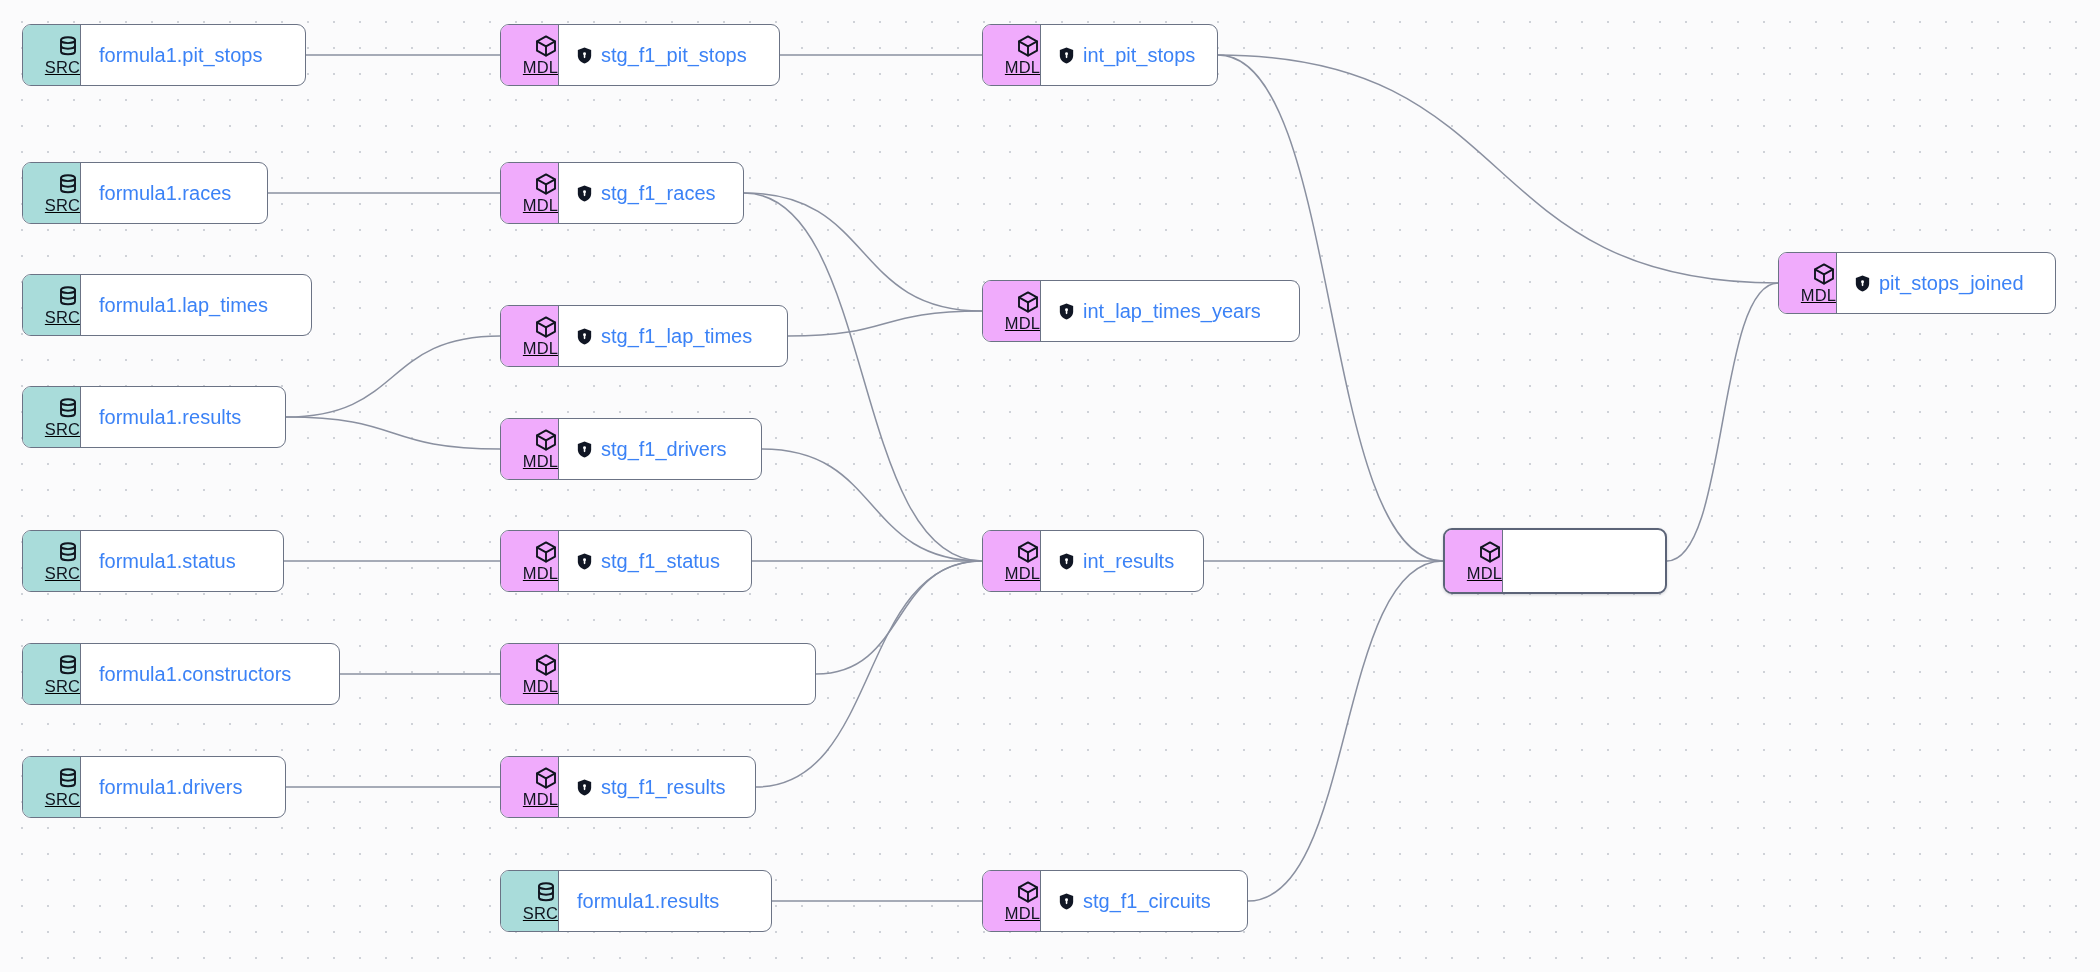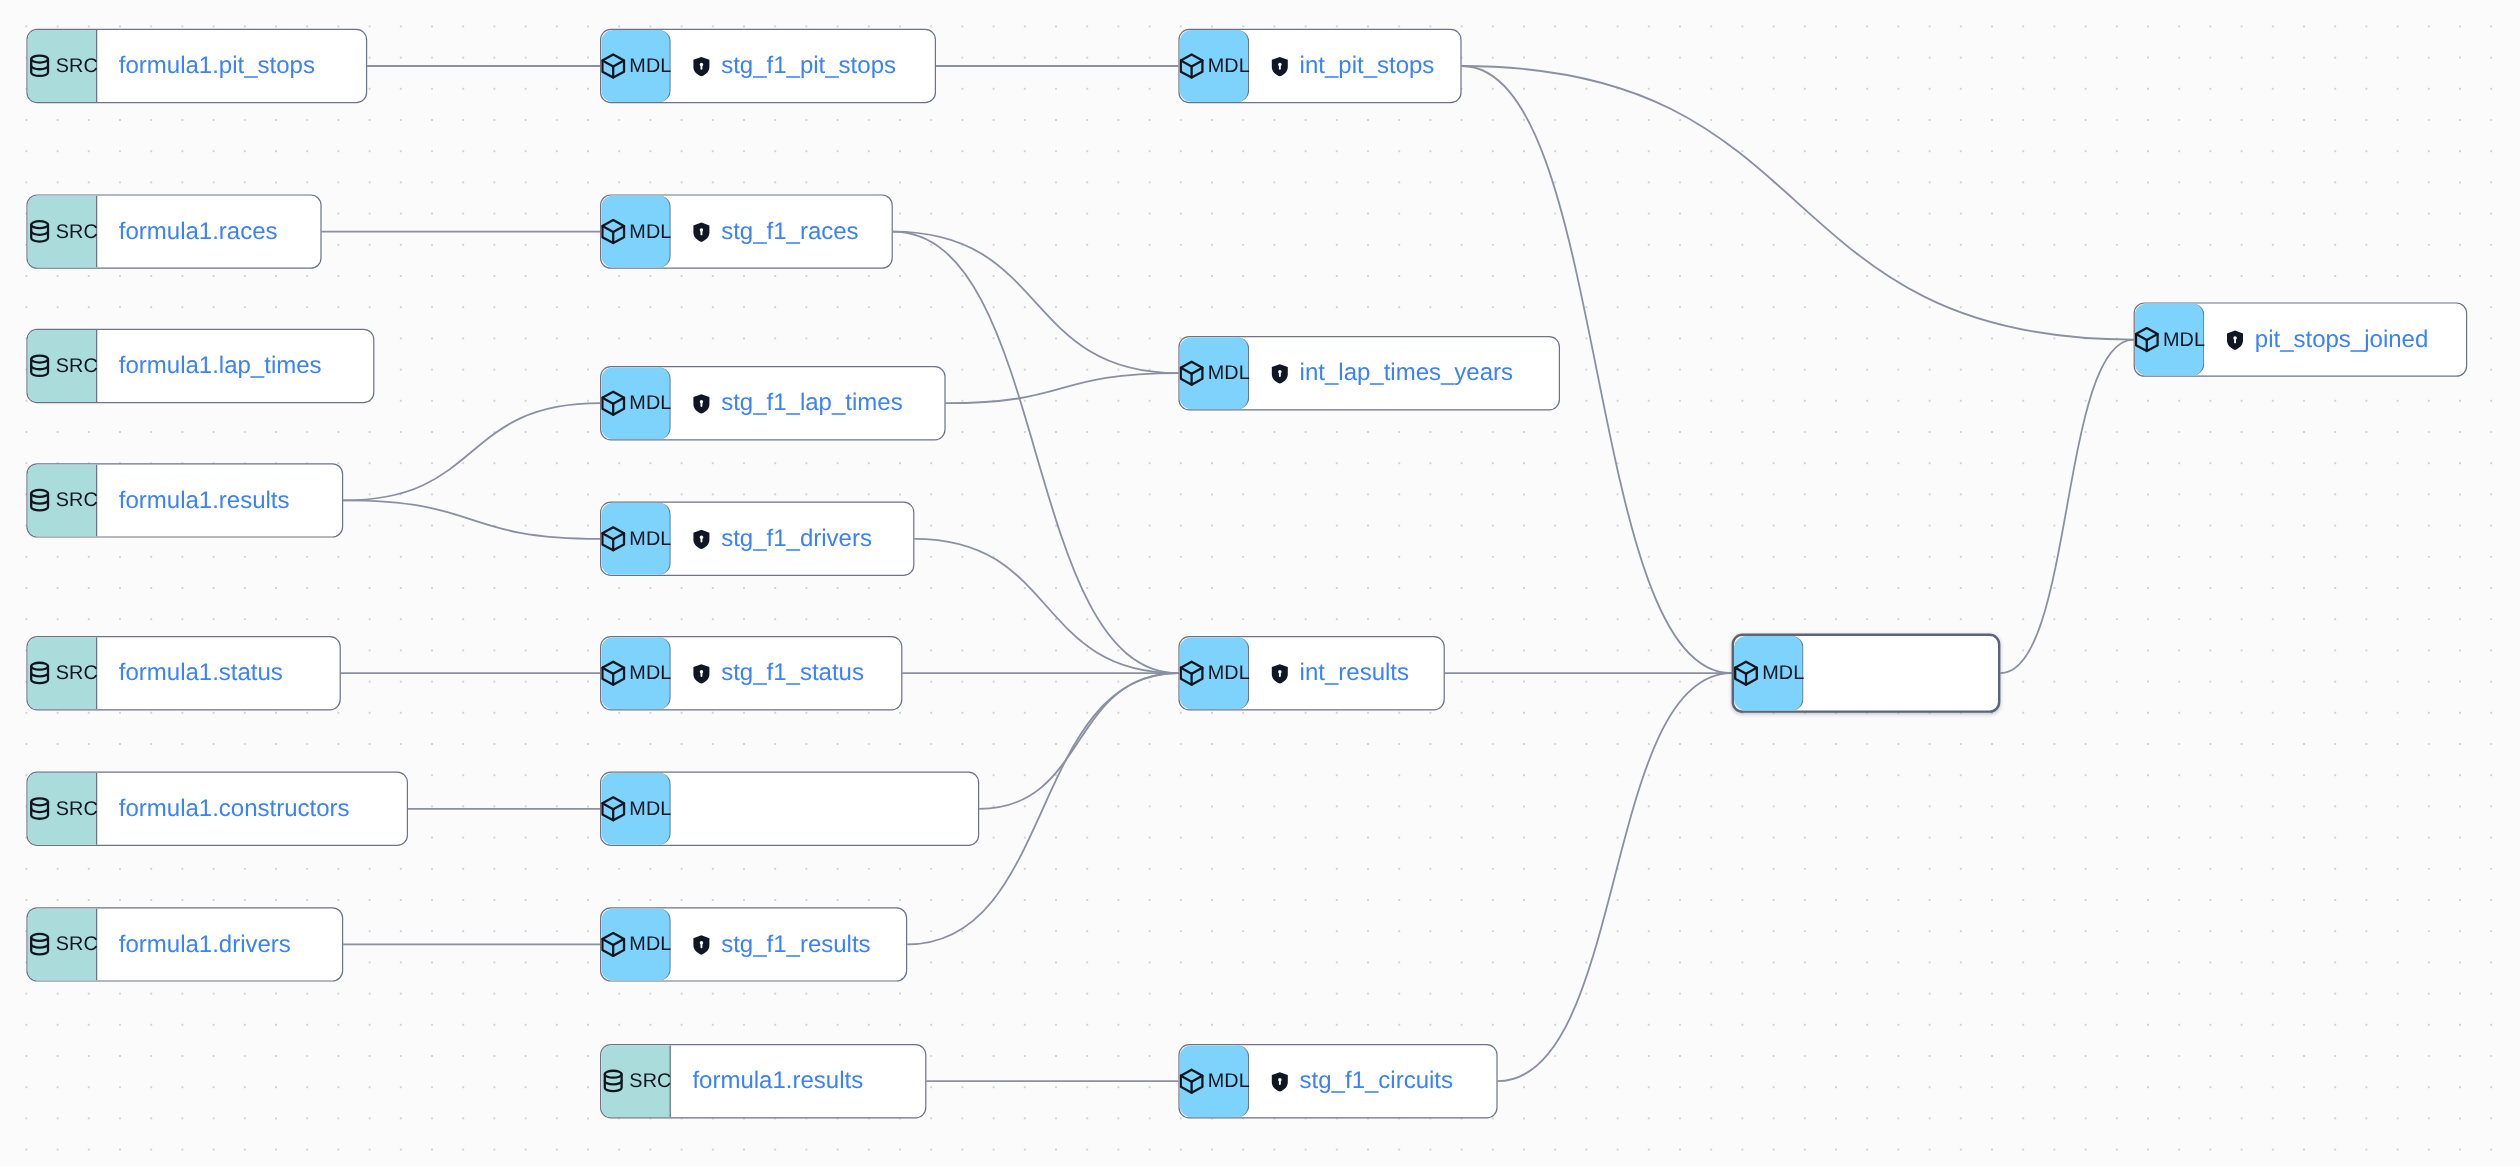--- a/index.html
+++ b/index.html
@@ -44,29 +44,30 @@
   }
   .node.highlight {
     border-color: #5c6478;
     border-width: 2px;
     box-shadow: 0 1px 3px rgba(40,50,70,0.20);
   }
   .node-badge {
     width: 58px;
     flex: 0 0 58px;
     display: flex;
-    flex-direction: row;
-    align-items: center;
+    flex-direction: column;
+    align-items: flex-end;
     justify-content: center;
     gap: 1px;
     border-right: 1.5px solid #6b7385;
     box-sizing: border-box;
+    text-decoration: underline;
   }
   .badge-src { background: #a9dcda; }
-  .badge-mdl { background: #7dd3fc; border-radius: 10px; }
+  .badge-mdl { background: #f0abfc; }
   .badge-icon {
     width: 24px;
     height: 24px;
     display: block;
     line-height: 0;
   }
   .badge-icon svg { display:block; width: 24px; height: 24px; }
   .badge-text {
     font-size: 16.5px;
     color: #10151f;

